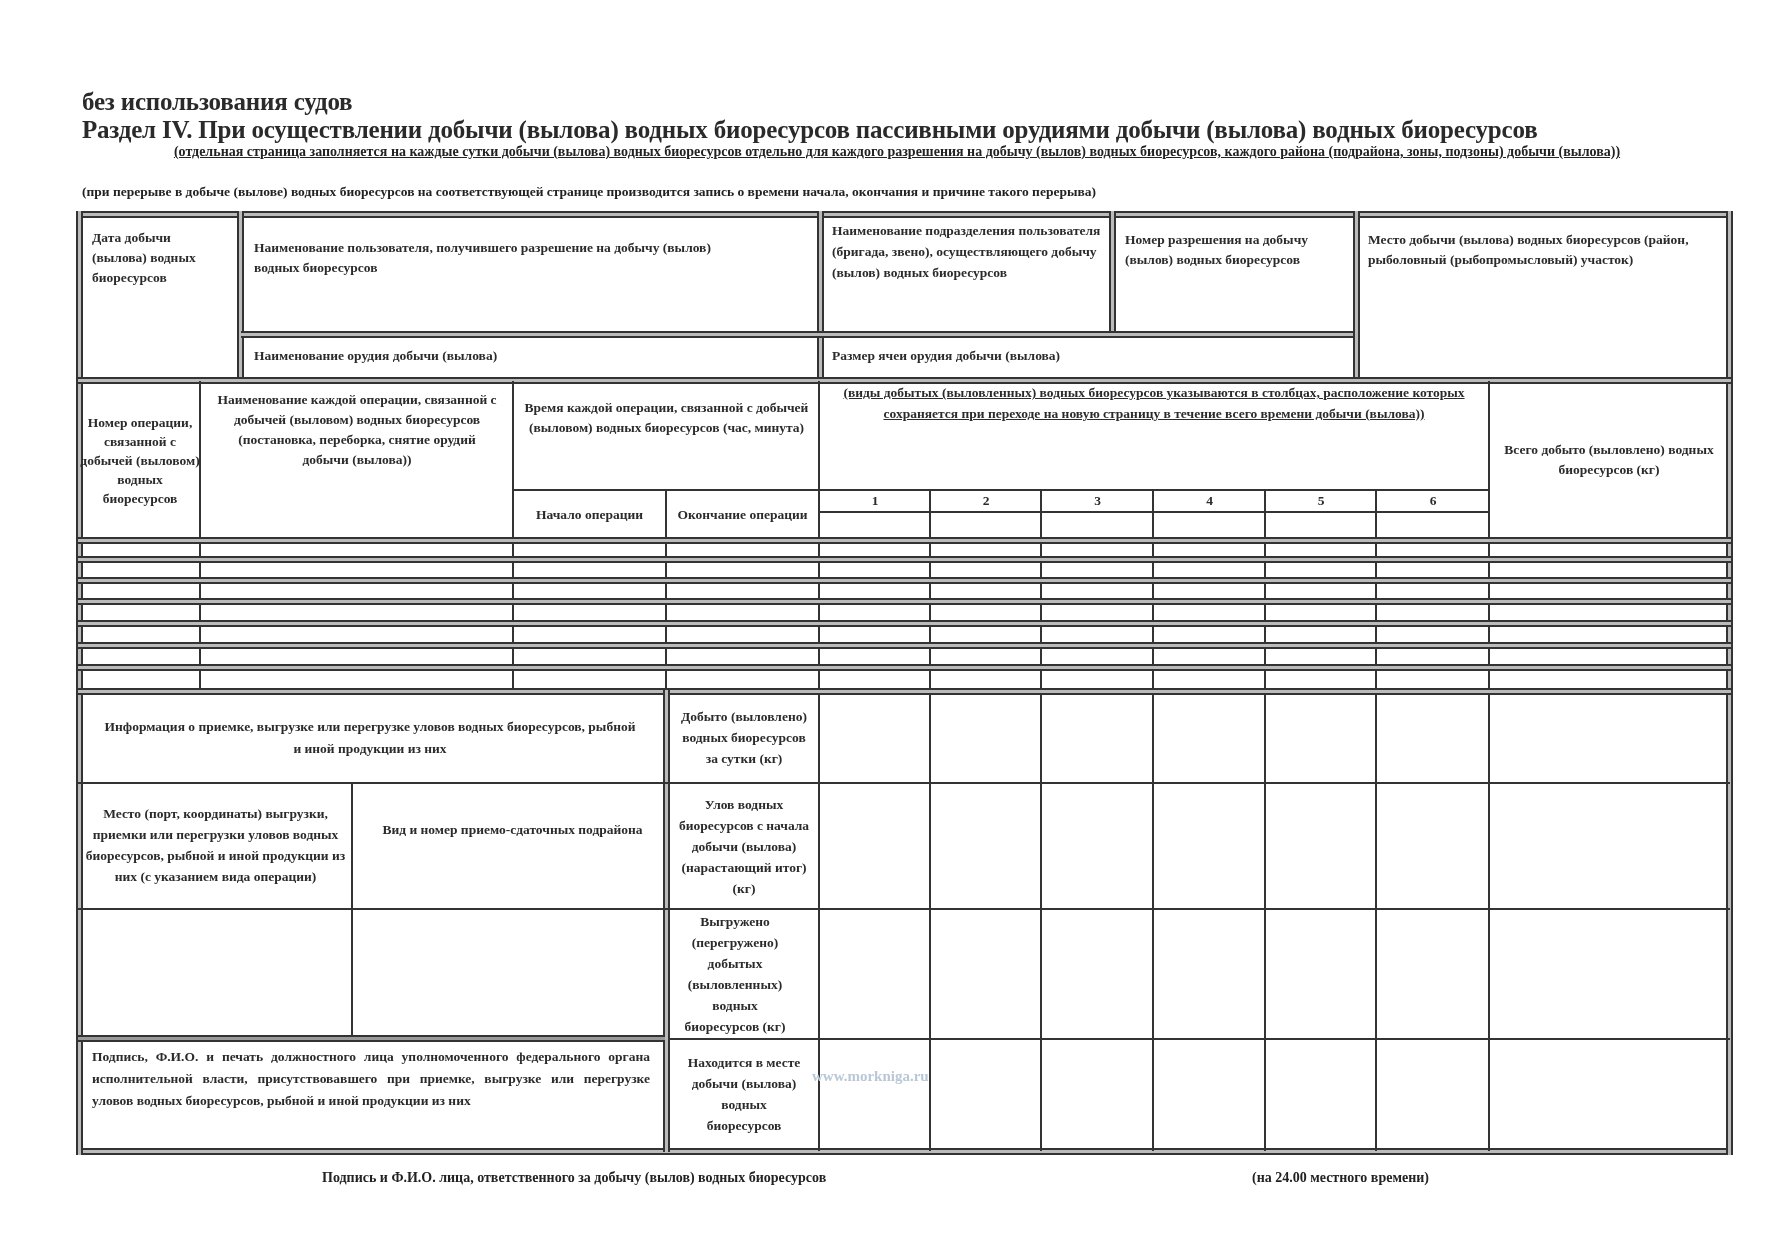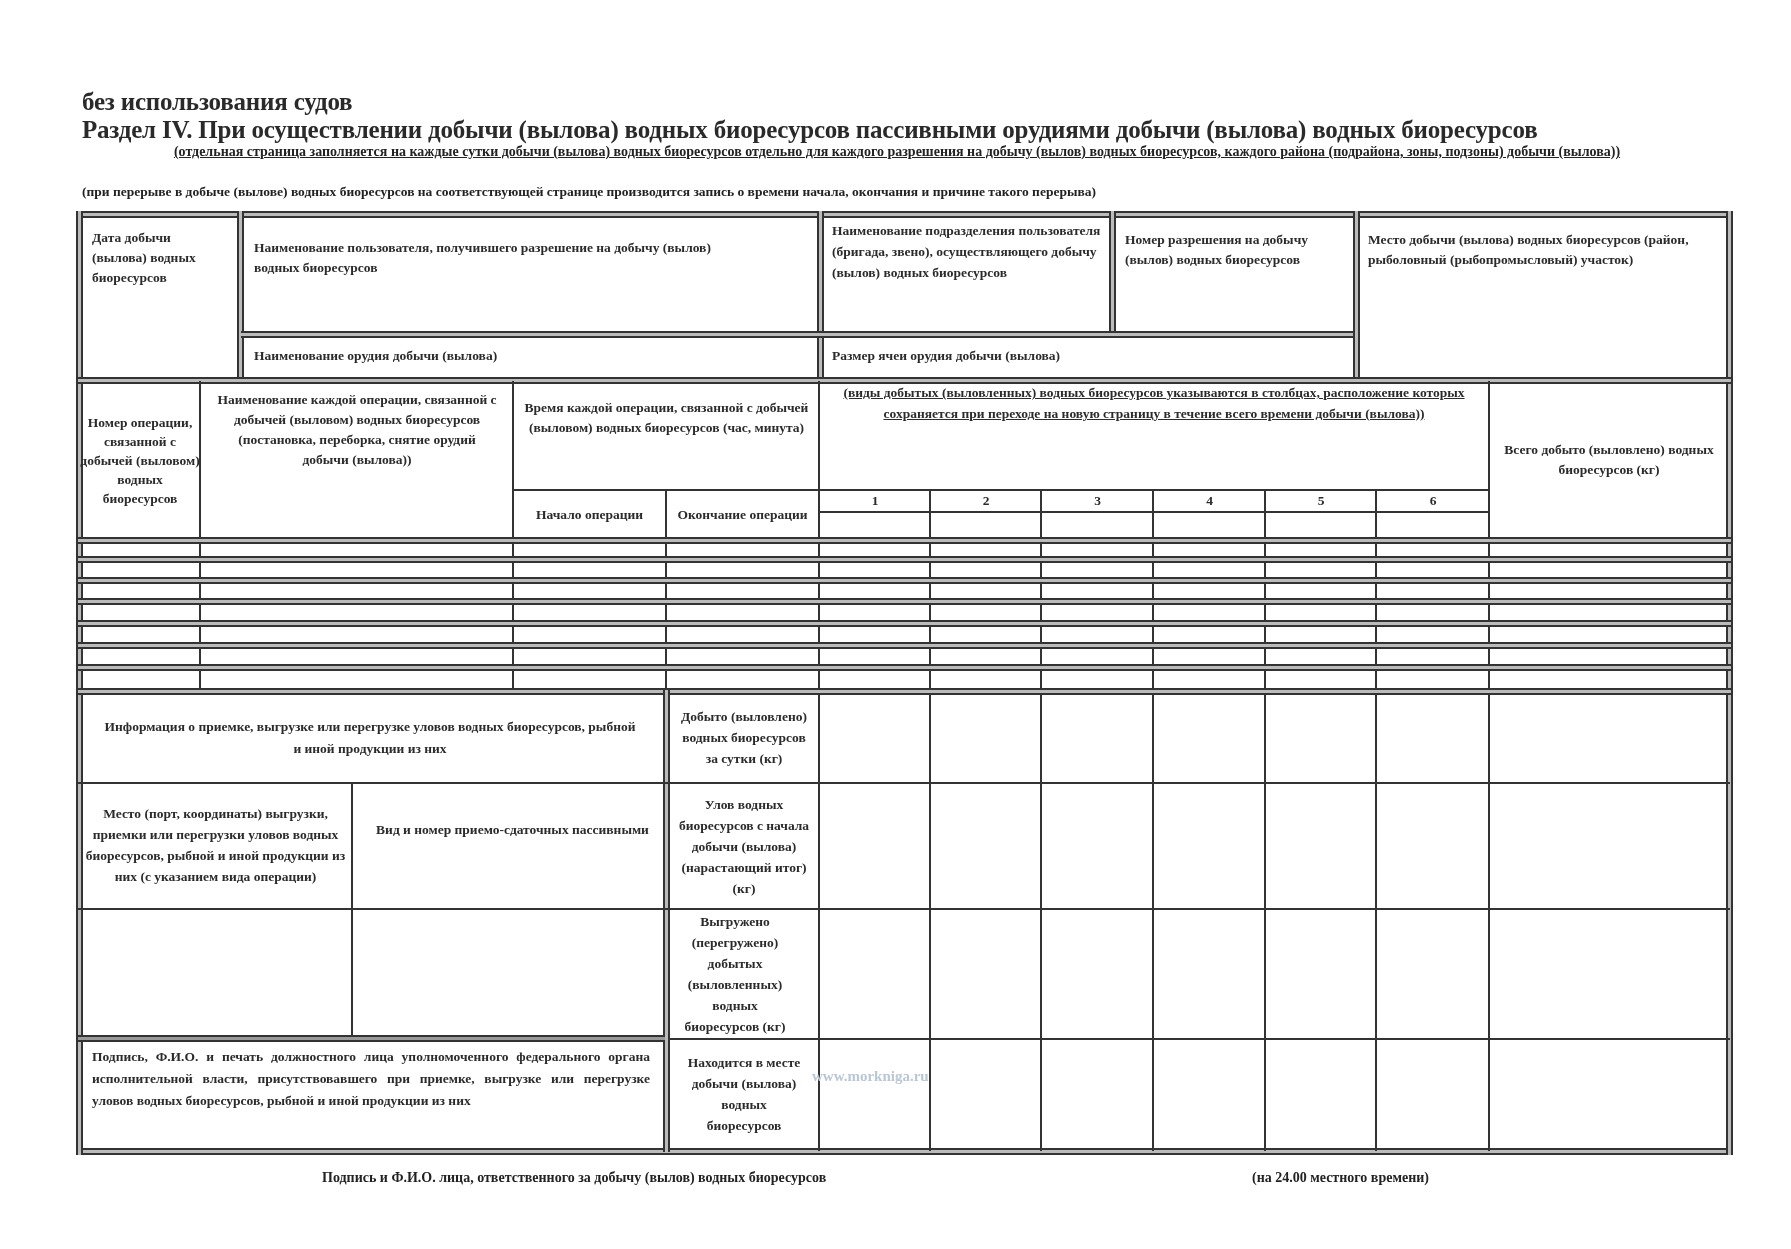--- a/index.html
+++ b/index.html
@@ -96,21 +96,21 @@
 
   <div class="dblv" style="left:663px; top:690px; height:462px;"></div>
   <div class="hl" style="left:78px; top:782px; width:1652px; height:2px;"></div>
   <div class="hl" style="left:78px; top:908px; width:1652px; height:2px;"></div>
   <div class="hl" style="left:668px; top:1038px; width:1062px; height:2px;"></div>
   <div class="dbl" style="left:78px; top:1035px; width:587px; background:#999;"></div>
   <div class="vl" style="left:351px; top:783px; width:2px; height:253px;"></div>
 
   <div class="cell c" style="left:100px; top:700px; width:540px; height:76px; line-height:22px;">Информация о приемке, выгрузке или перегрузке уловов водных биоресурсов, рыбной и иной продукции из них</div>
   <div class="cell c" style="left:80px; top:786px; width:271px; height:118px; line-height:21px;">Место (порт, координаты) выгрузки, приемки или перегрузки уловов водных биоресурсов, рыбной и иной продукции из них (с указанием вида операции)</div>
-  <div class="cell c" style="left:370px; top:786px; width:285px; height:88px;">Вид и номер приемо-сдаточных пассивными</div>
+  <div class="cell c" style="left:370px; top:786px; width:285px; height:88px;">Вид и номер приемо-сдаточных подрайона</div>
   <div class="cell l just" style="left:82px; top:1040px; width:578px; line-height:22px;">Подпись, Ф.И.О. и печать должностного лица уполномоченного федерального органа исполнительной власти, присутствовавшего при приемке, выгрузке или перегрузке уловов водных биоресурсов, рыбной и иной продукции из них</div>
 
   <div class="cell c" style="left:670px; top:692px; width:148px; height:90px; line-height:21px; padding:0 6px;">Добыто (выловлено) водных биоресурсов за сутки (кг)</div>
   <div class="cell c" style="left:670px; top:784px; width:148px; height:124px; line-height:21px; padding:0 6px;">Улов водных биоресурсов с начала добычи (вылова) (нарастающий итог) (кг)</div>
   <div class="cell c" style="left:670px; top:910px; width:130px; height:128px; line-height:21px; padding:0 10px;">Выгружено (перегружено) добытых (выловленных) водных биоресурсов (кг)</div>
   <div class="cell c" style="left:670px; top:1040px; width:148px; height:108px; line-height:21px; padding:0 15px;">Находится в месте добычи (вылова) водных биоресурсов</div>
 
   <div class="abs wm" style="left:812px; top:1068px;">www.morkniga.ru</div>
 </div>
 

